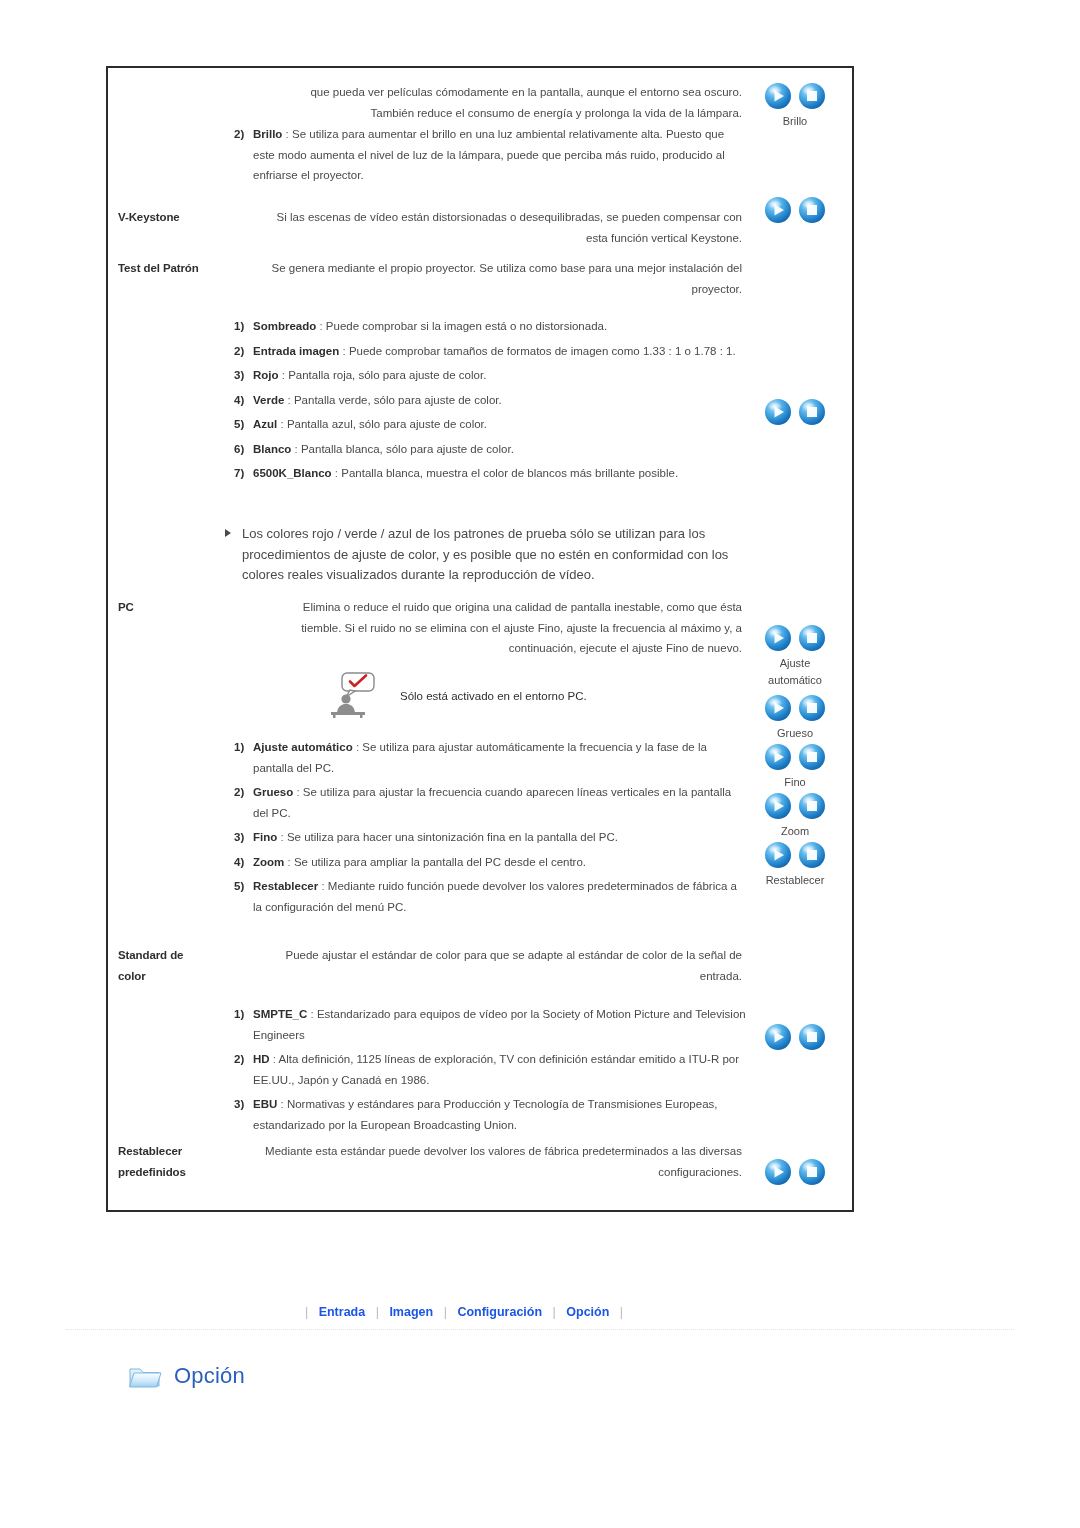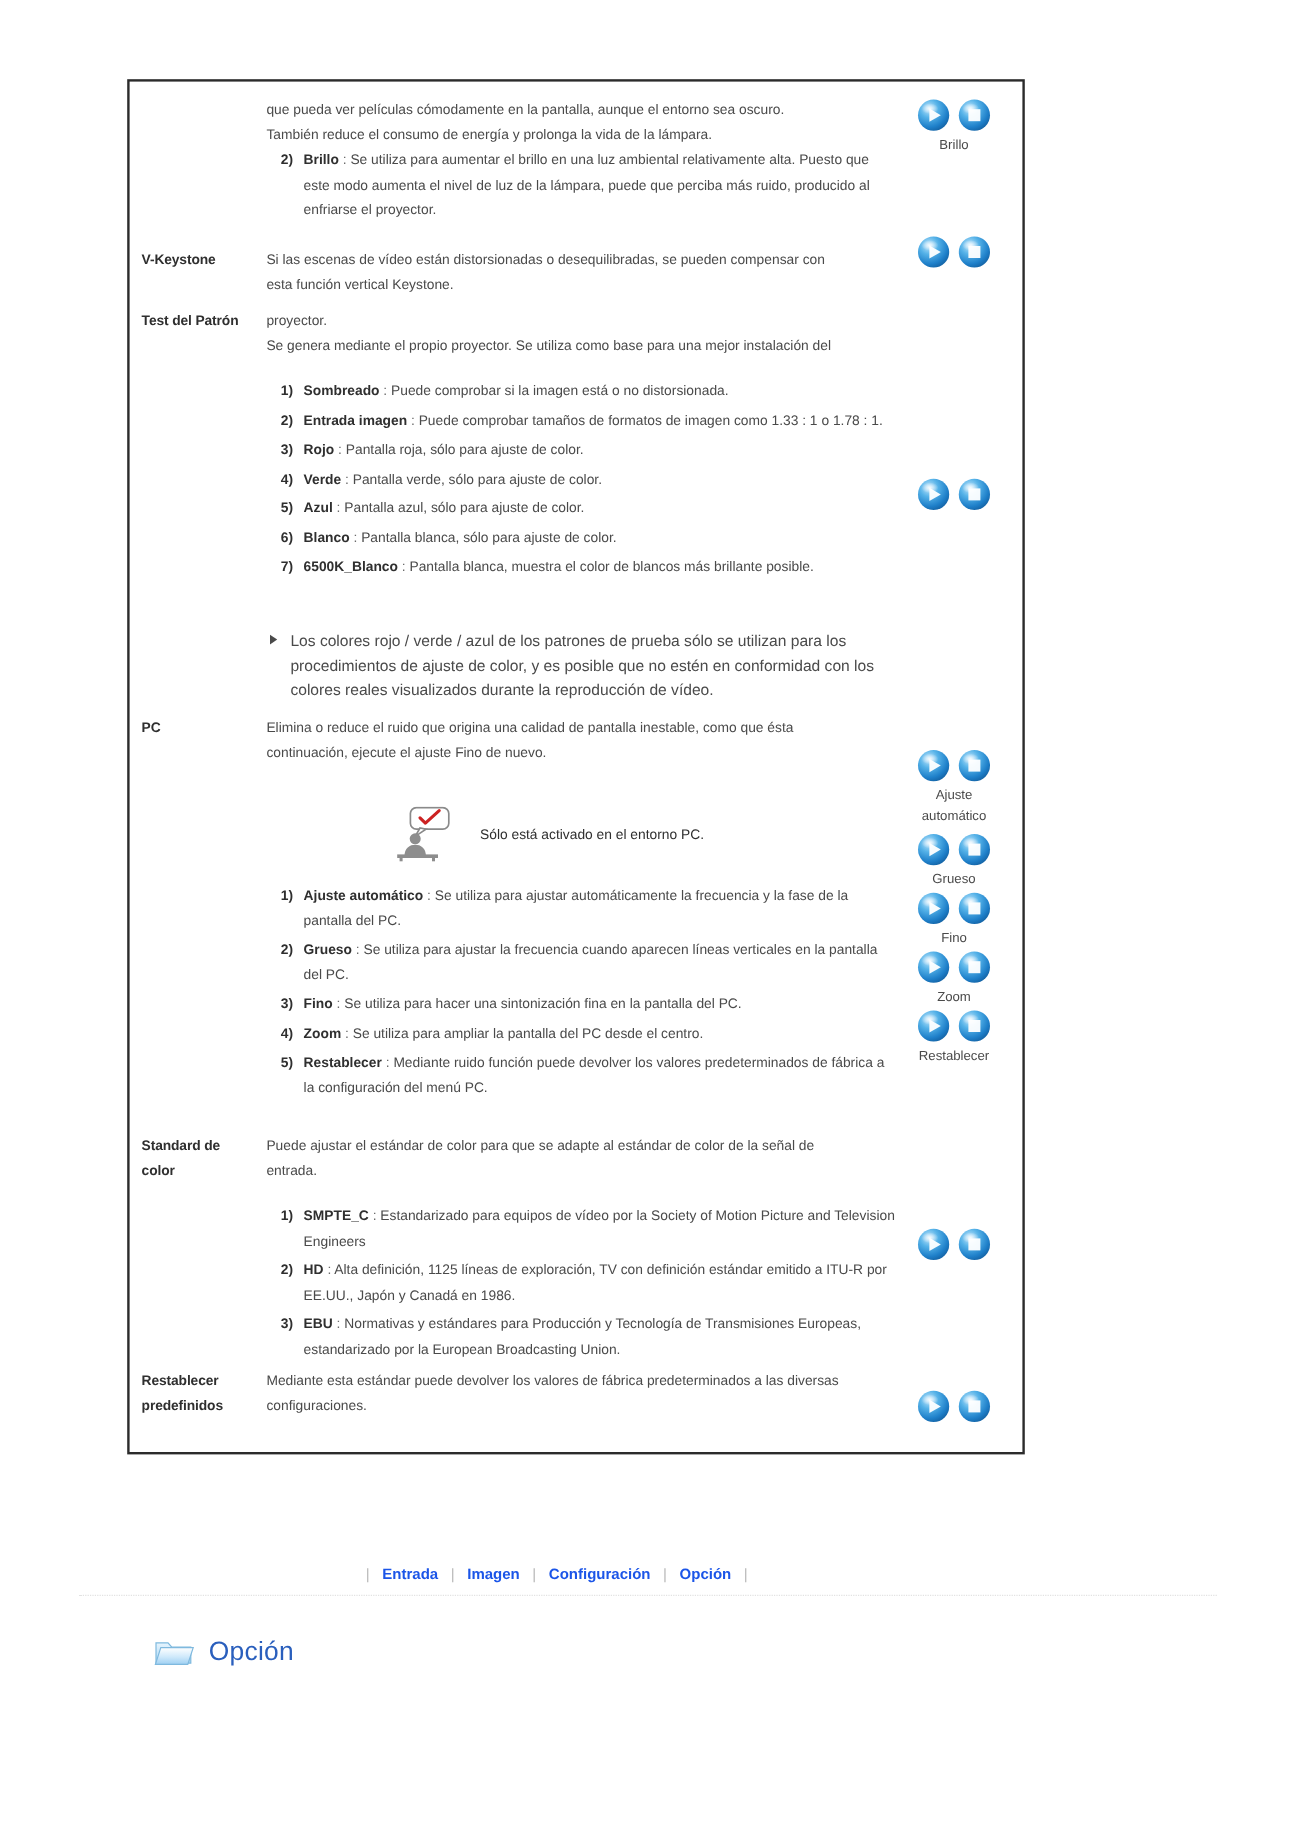--- a/index.html
+++ b/index.html
@@ -53,20 +53,21 @@
   .desc {
     position: absolute;
     left: 114px;
     width: 520px;
     font-size: 11.5px;
     line-height: 20.5px;
     color: #4a4a4a;
   }
   .desc p {
     margin: 0;
+    text-align: right;
   }
 
   
   .numlist {
     position: absolute;
     left: 126px;
     width: 512px;
     font-size: 11.5px;
     line-height: 20.5px;
     color: #4a4a4a;
@@ -241,22 +242,22 @@
       <div class="term">V-Keystone</div>
       <div class="desc">
         <p>Si las escenas de vídeo están distorsionadas o desequilibradas, se pueden compensar con</p>
         <p>esta función vertical Keystone.</p>
       </div>
     </div>
 
     <div class="row" style="top:190px;">
       <div class="term">Test del Patrón</div>
       <div class="desc">
+        <p>Se genera mediante el propio proyector. Se utiliza como base para una mejor instalación del</p>
         <p>proyector.</p>
-        <p>Se genera mediante el propio proyector. Se utiliza como base para una mejor instalación del</p>
       </div>
     </div>
 
     <div class="numlist" style="top:248px;">
       <div class="li"><span class="num">1)</span><b>Sombreado</b><span class="sep"> : </span><span>Puede comprobar si la imagen está o no distorsionada.</span></div>
       <div class="li"><span class="num">2)</span><b>Entrada imagen</b><span class="sep"> : </span><span>Puede comprobar tamaños de formatos de imagen como 1.33 : 1 o 1.78 : 1.</span></div>
       <div class="li"><span class="num">3)</span><b>Rojo</b><span class="sep"> : </span><span>Pantalla roja, sólo para ajuste de color.</span></div>
       <div class="li"><span class="num">4)</span><b>Verde</b><span class="sep"> : </span><span>Pantalla verde, sólo para ajuste de color.</span></div>
       <div class="li"><span class="num">5)</span><b>Azul</b><span class="sep"> : </span><span>Pantalla azul, sólo para ajuste de color.</span></div>
       <div class="li"><span class="num">6)</span><b>Blanco</b><span class="sep"> : </span><span>Pantalla blanca, sólo para ajuste de color.</span></div>
@@ -265,20 +266,21 @@
 
     <div class="arrowblock" style="top:456px;">
       <span class="tri"></span>
       <span>Los colores rojo / verde / azul de los patrones de prueba sólo se utilizan para los procedimientos de ajuste de color, y es posible que no estén en conformidad con los colores reales visualizados durante la reproducción de vídeo.</span>
     </div>
 
     <div class="row" style="top:529px;">
       <div class="term">PC</div>
       <div class="desc">
         <p>Elimina o reduce el ruido que origina una calidad de pantalla inestable, como que ésta</p>
+        <p>tiemble. Si el ruido no se elimina con el ajuste Fino, ajuste la frecuencia al máximo y, a</p>
         <p>continuación, ejecute el ajuste Fino de nuevo.</p>
       </div>
     </div>
 
     <div class="note" style="top:604px;">
       <span class="note-icon">
         <svg width="50" height="46" viewBox="0 0 50 46">
 
           <rect x="14" y="1" width="32" height="18" rx="5" ry="5" fill="#ffffff" stroke="#8a8a8a" stroke-width="1.4"></rect>
           <path d="M22 18 L18 25 L27 19 Z" fill="#ffffff" stroke="#8a8a8a" stroke-width="1.4"></path>

